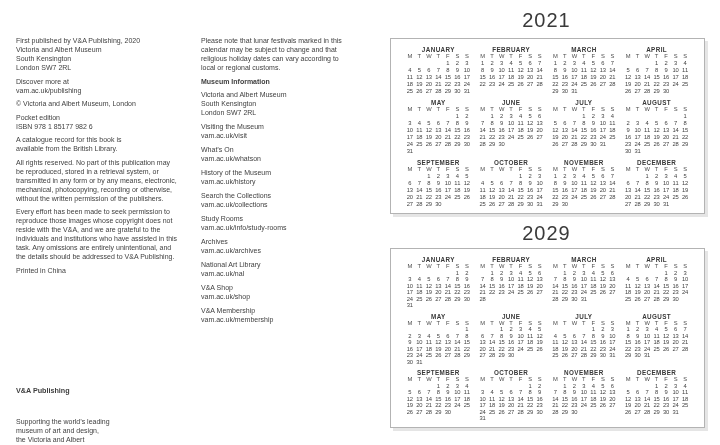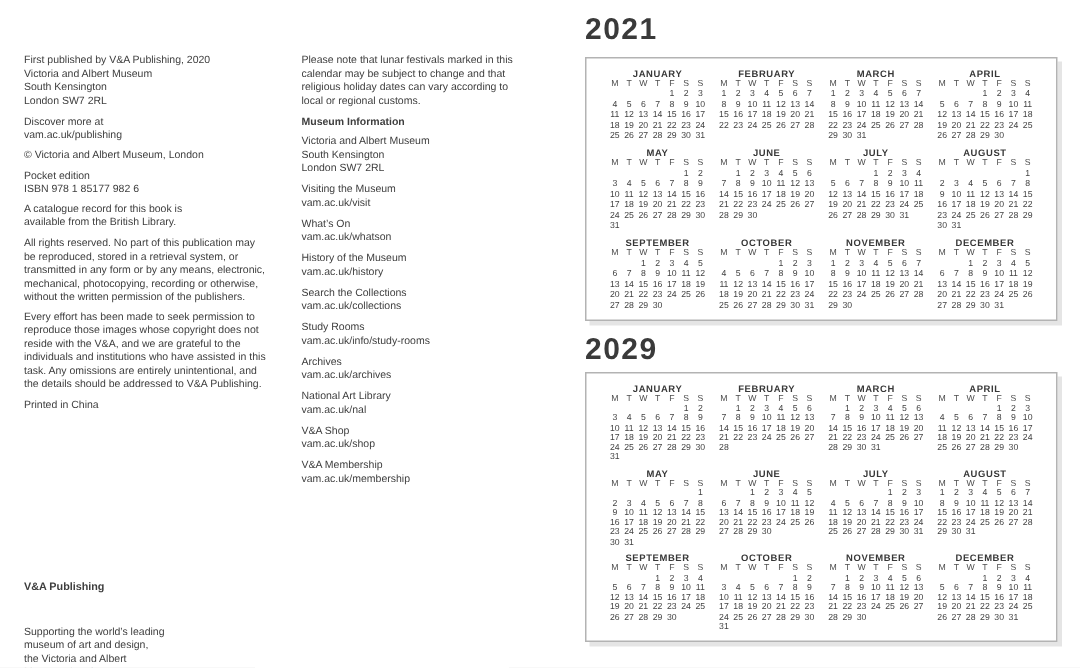--- a/index.html
+++ b/index.html
@@ -22,23 +22,24 @@
   }
   .bold { font-weight: bold; }
   .linkpair { margin: 0 0 5px 0; }
   .linkpair div { font-size: 7px; line-height: 9px; }
   #publisher { position: absolute; left: 16px; top: 386px; width: 165px; }
   .pub-name { font-size: 7.2px; font-weight: bold; line-height: 9px; margin-bottom: 22px; }
 
   .year-title {
     position: absolute;
     left: 390px; width: 313px;
+    text-align: center;
     font-size: 20px;
     line-height: 22px;
-    font-weight: 700;
+    font-weight: 400;
     letter-spacing: 1px;
     color: #3a3a3a;
   }
   #yt-2021 { top: 9px; }
   #yt-2022 { top: 222px; }
 
   .cal-box {
     position: absolute;
     left: 390px; width: 291px;
     padding: 7px 11px 5px 11px;

